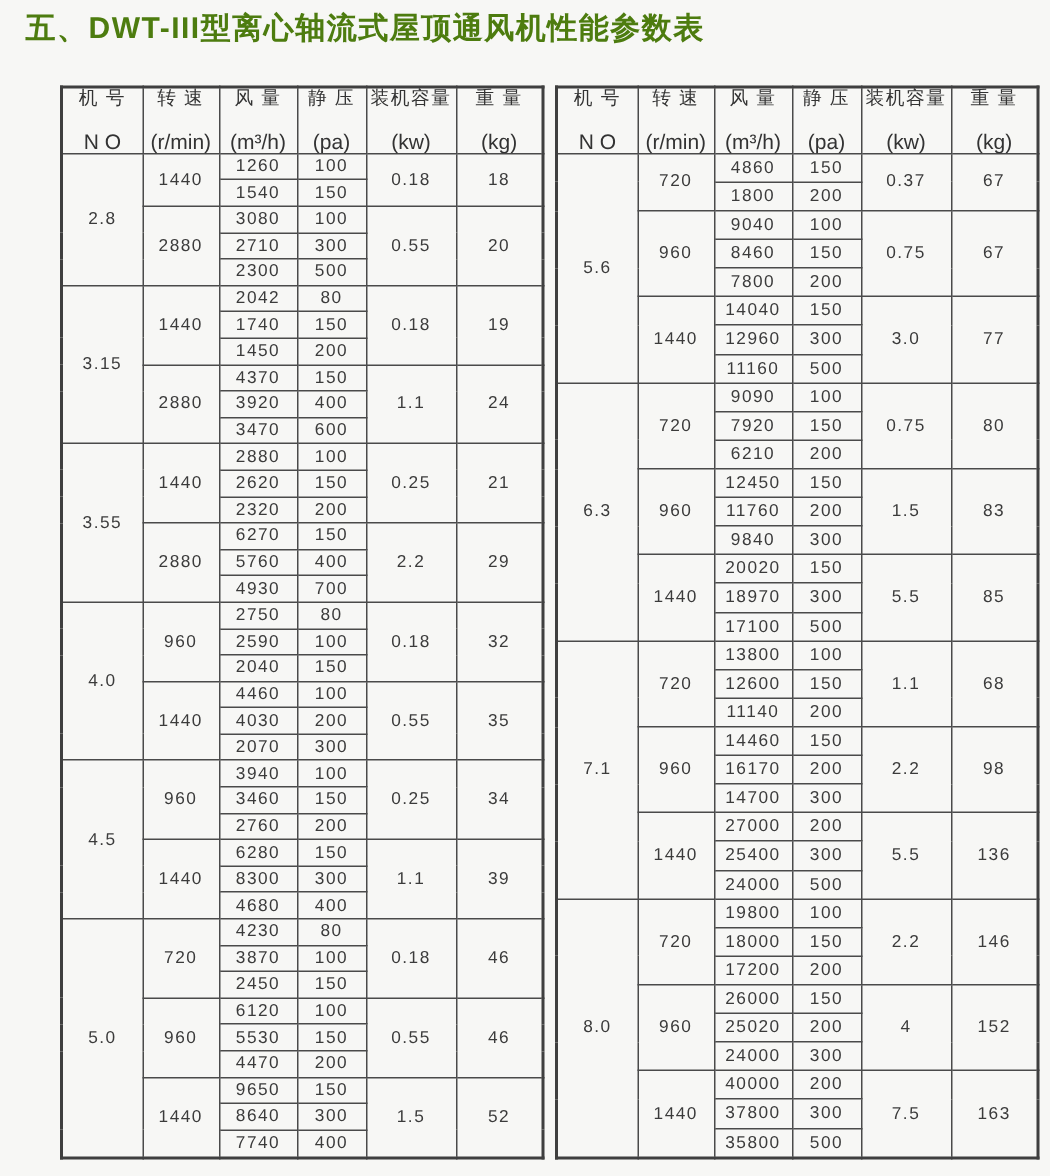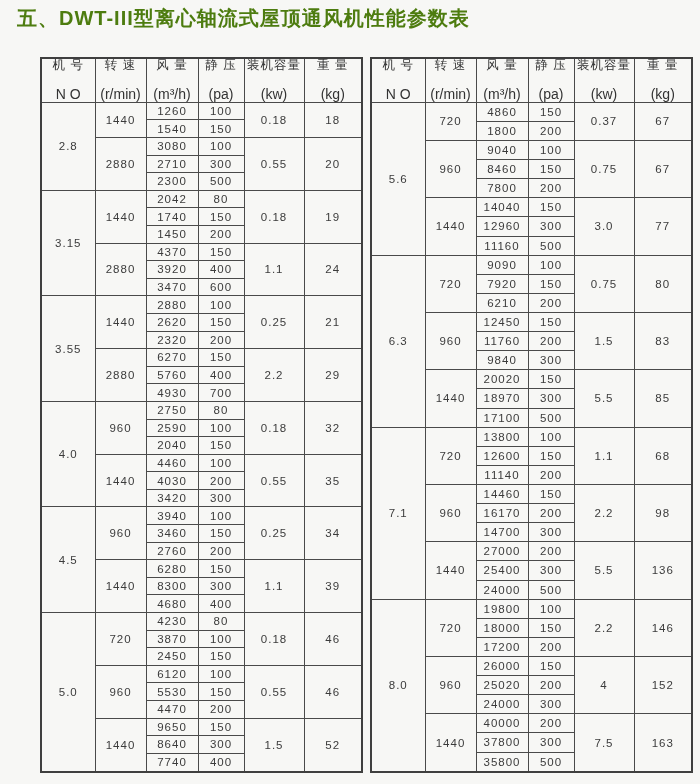--- a/index.html
+++ b/index.html
@@ -198,21 +198,21 @@
             <td class="col-flow">4460</td>
             <td class="col-press">100</td>
             <td class="col-power" rowspan="3">0.55</td>
             <td class="col-weight" rowspan="3">35</td>
           </tr>
           <tr>
             <td class="col-flow">4030</td>
             <td class="col-press">200</td>
           </tr>
           <tr>
-            <td class="col-flow">3420</td>
+            <td class="col-flow">2070</td>
             <td class="col-press">300</td>
           </tr>
           <tr>
             <td class="col-model" rowspan="6">4.5</td>
             <td class="col-speed" rowspan="3">960</td>
             <td class="col-flow">3940</td>
             <td class="col-press">100</td>
             <td class="col-power" rowspan="3">0.25</td>
             <td class="col-weight" rowspan="3">34</td>
           </tr>

